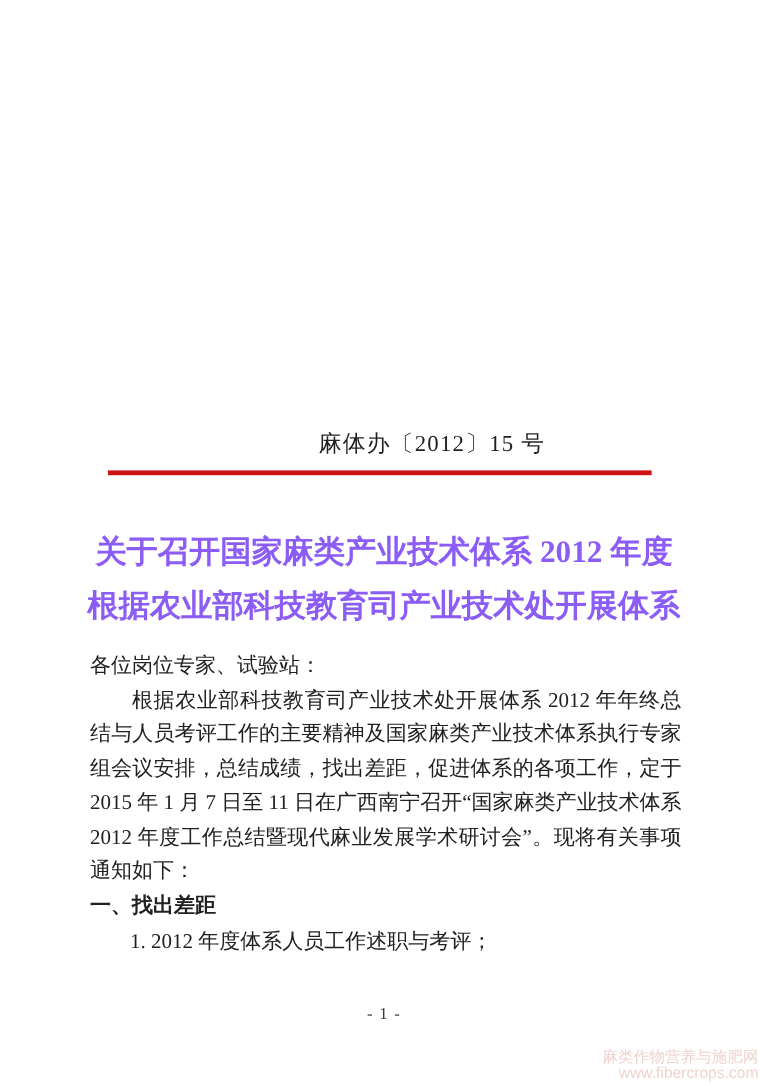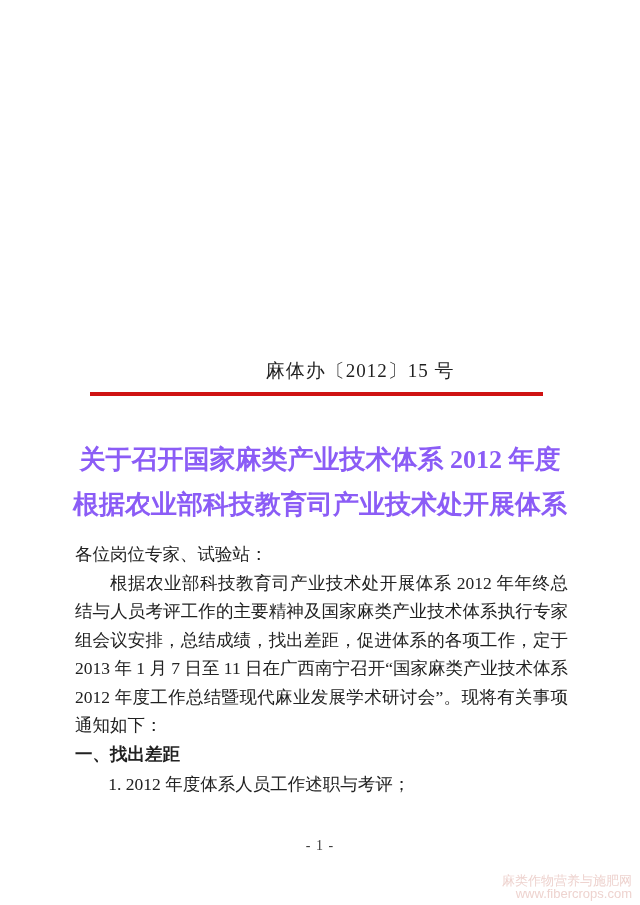--- a/index.html
+++ b/index.html
@@ -121,21 +121,21 @@
 
   <div class="red-rule"></div>
 
   <div class="doc-title">
     <div>关于召开国家麻类产业技术体系 2012 年度</div>
     <div>根据农业部科技教育司产业技术处开展体系</div>
   </div>
 
   <div class="content">
     <p class="salutation">各位岗位专家、试验站：</p>
-    <p class="body-paragraph">根据农业部科技教育司产业技术处开展体系 2012 年年终总结与人员考评工作的主要精神及国家麻类产业技术体系执行专家组会议安排，总结成绩，找出差距，促进体系的各项工作，定于 2013 年 1 月 7 日至 11 日在广西南宁召开“国家麻类产业技术体系 2012 年度工作总结暨现代麻业发展学术研讨会”。现将有关事项通知如下：</p>
+    <p class="body-paragraph">根据农业部科技教育司产业技术处开展体系 2012 年年终总结与人员考评工作的主要精神及国家麻类产业技术体系执行专家组会议安排，总结成绩，找出差距，促进体系的各项工作，定于 2015 年 1 月 7 日至 11 日在广西南宁召开“国家麻类产业技术体系 2012 年度工作总结暨现代麻业发展学术研讨会”。现将有关事项通知如下：</p>
     <p class="section-heading">一、找出差距</p>
     <p class="list-item">1. 2012 年度体系人员工作述职与考评；</p>
   </div>
 
   <div class="page-number">- 1 -</div>
 
   <div class="watermark">
     <div>麻类作物营养与施肥网</div>
     <div>www.fibercrops.com</div>
   </div>

